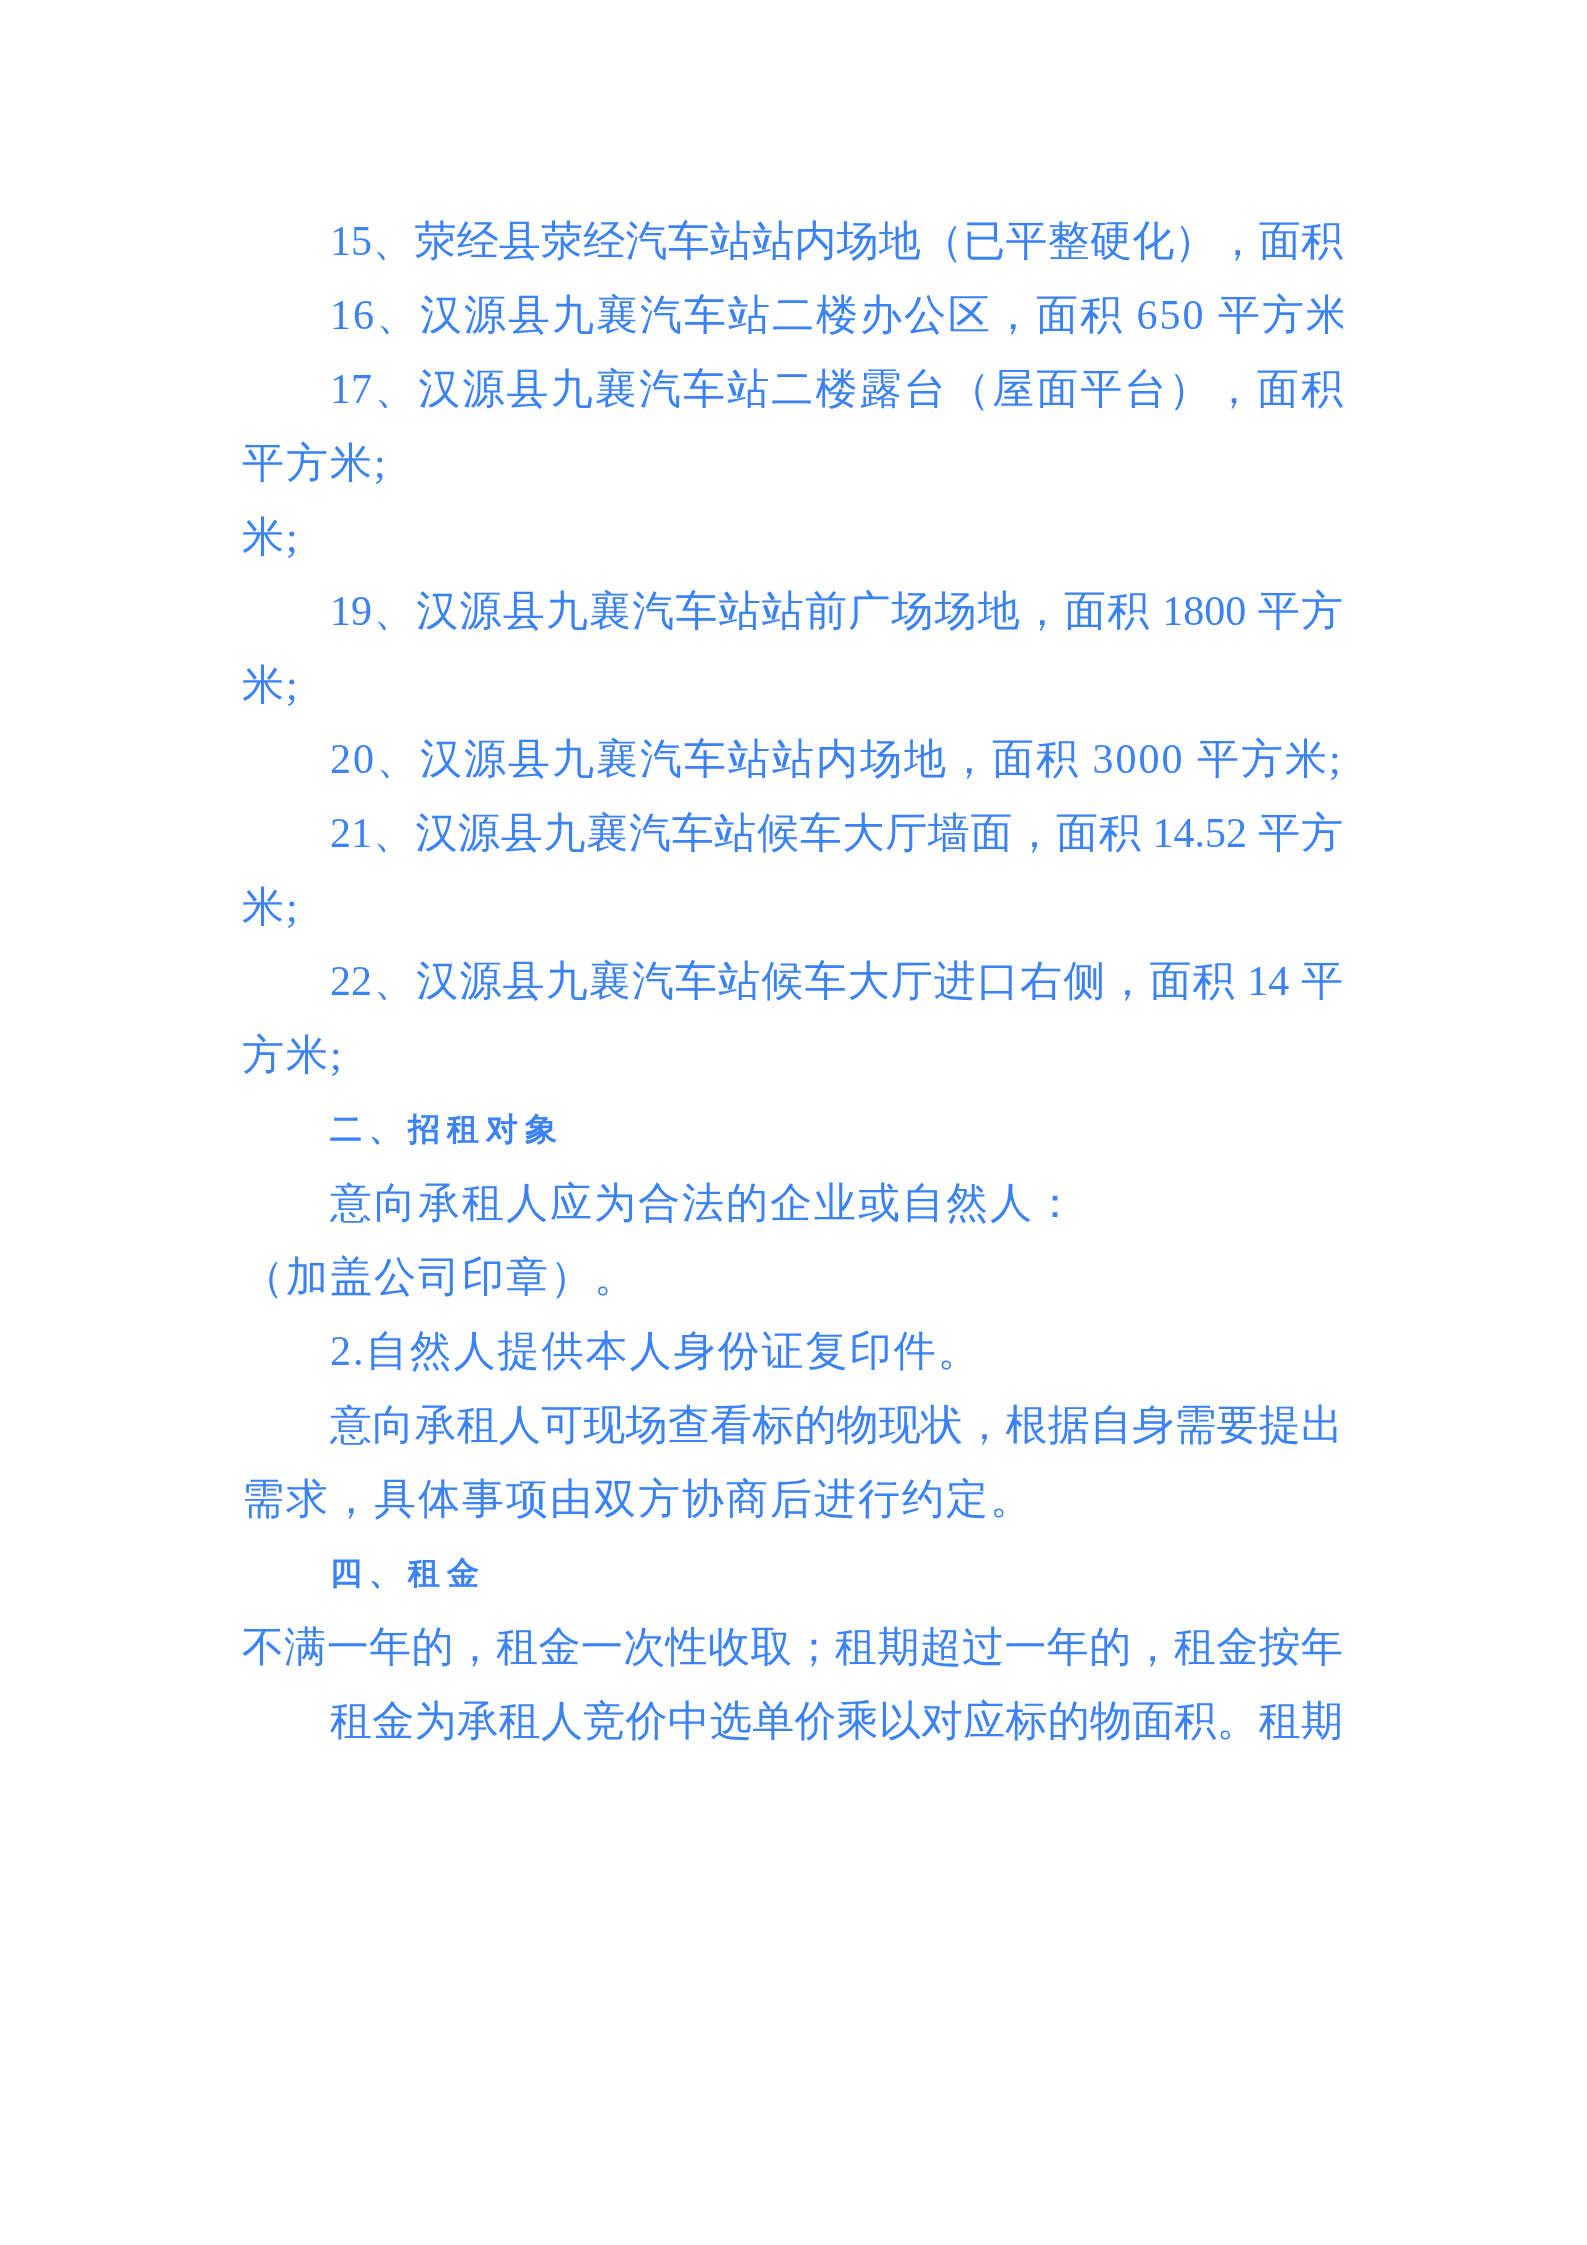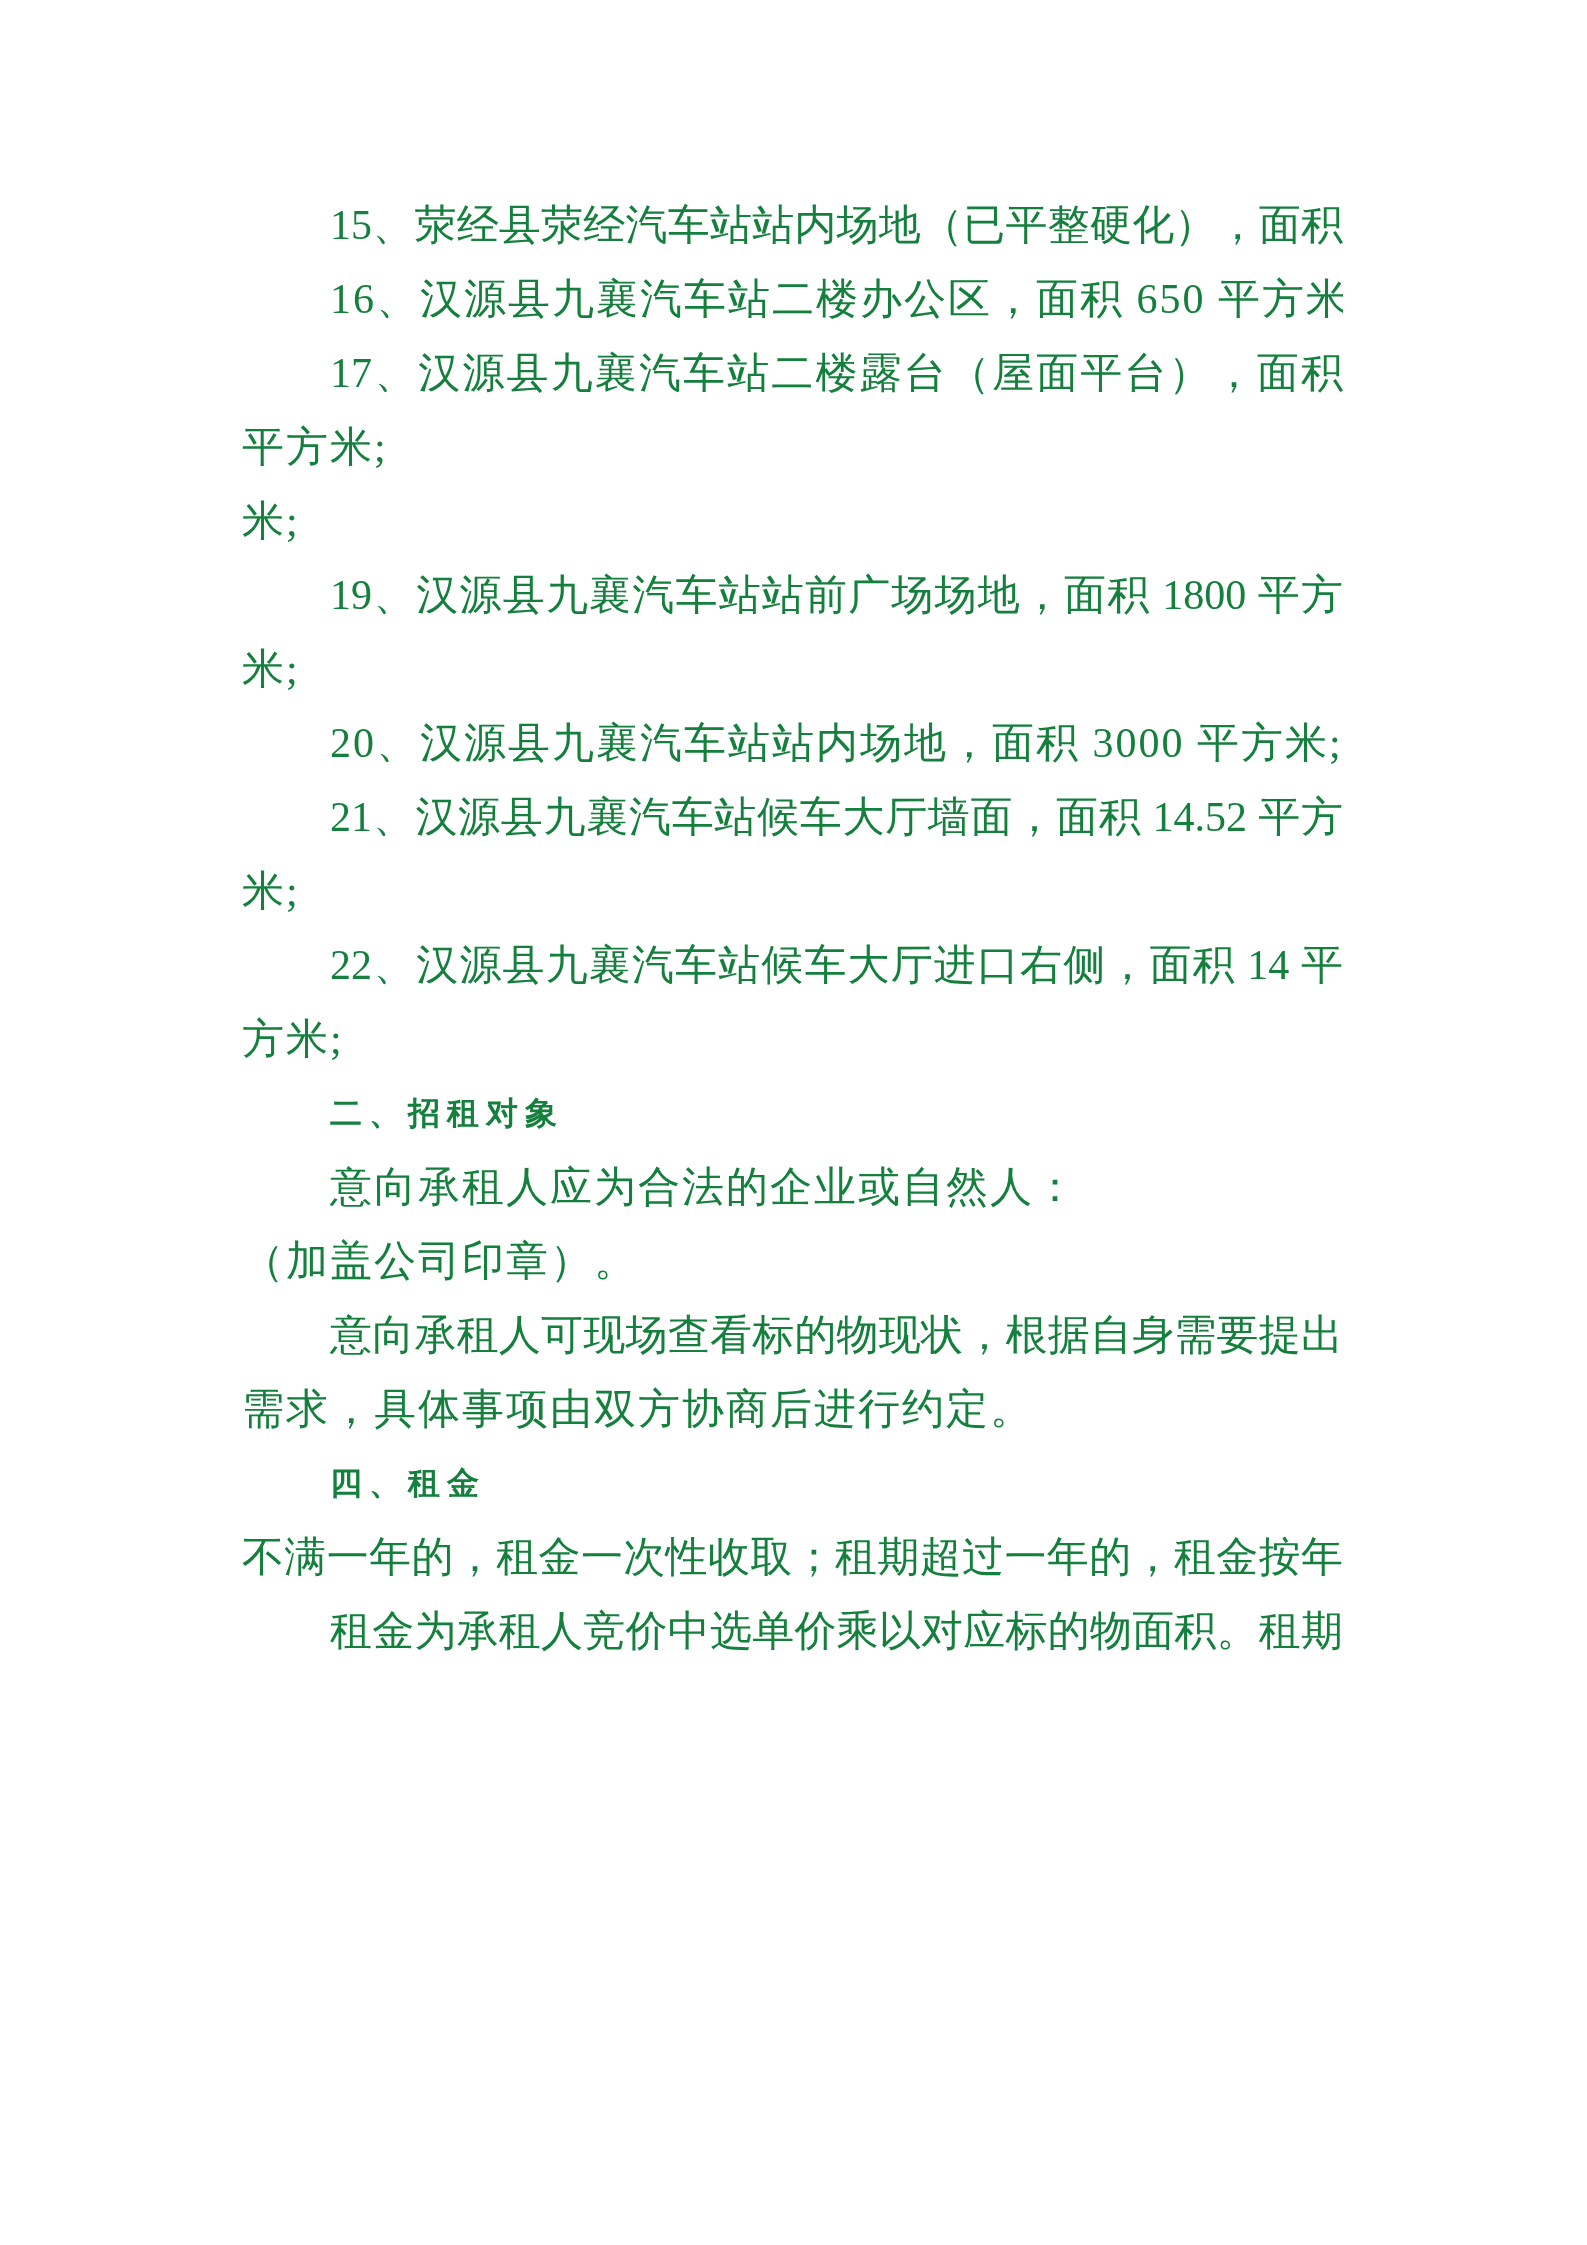--- a/index.html
+++ b/index.html
@@ -10,23 +10,23 @@
   .page {
     position: relative;
     width: 1587px;
     height: 2245px;
     background: #ffffff;
     overflow: hidden;
   }
   .text-block {
     position: absolute;
     left: 242px;
-    top: 188px;
+    top: 204px;
     width: 1101px;
-    color: #15803d;
+    color: #3b82f6;
     font-family: "Liberation Serif", "DejaVu Serif", serif;
     font-size: 42px;
     letter-spacing: 2px;
   }
   .ln {
     height: 74px;
     line-height: 74px;
     white-space: nowrap;
     overflow: hidden;
   }
@@ -62,19 +62,20 @@
     <div class="ln j ind">19、汉源县九襄汽车站站前广场场地，面积 1800 平方</div>
     <div class="ln">米;</div>
     <div class="ln ind">20、汉源县九襄汽车站站内场地，面积 3000 平方米;</div>
     <div class="ln j ind">21、汉源县九襄汽车站候车大厅墙面，面积 14.52 平方</div>
     <div class="ln">米;</div>
     <div class="ln j ind">22、汉源县九襄汽车站候车大厅进口右侧，面积 14 平</div>
     <div class="ln">方米;</div>
     <div class="ln h ind">二、招租对象</div>
     <div class="ln ind">意向承租人应为合法的企业或自然人：</div>
     <div class="ln">（加盖公司印章）。</div>
+    <div class="ln ind">2.自然人提供本人身份证复印件。</div>
     <div class="ln j ind">意向承租人可现场查看标的物现状，根据自身需要提出</div>
     <div class="ln">需求，具体事项由双方协商后进行约定。</div>
     <div class="ln h ind">四、租金</div>
     <div class="ln j">不满一年的，租金一次性收取；租期超过一年的，租金按年</div>
     <div class="ln j ind">租金为承租人竞价中选单价乘以对应标的物面积。租期</div>
   </div>
 </div>
 
 </body></html>

